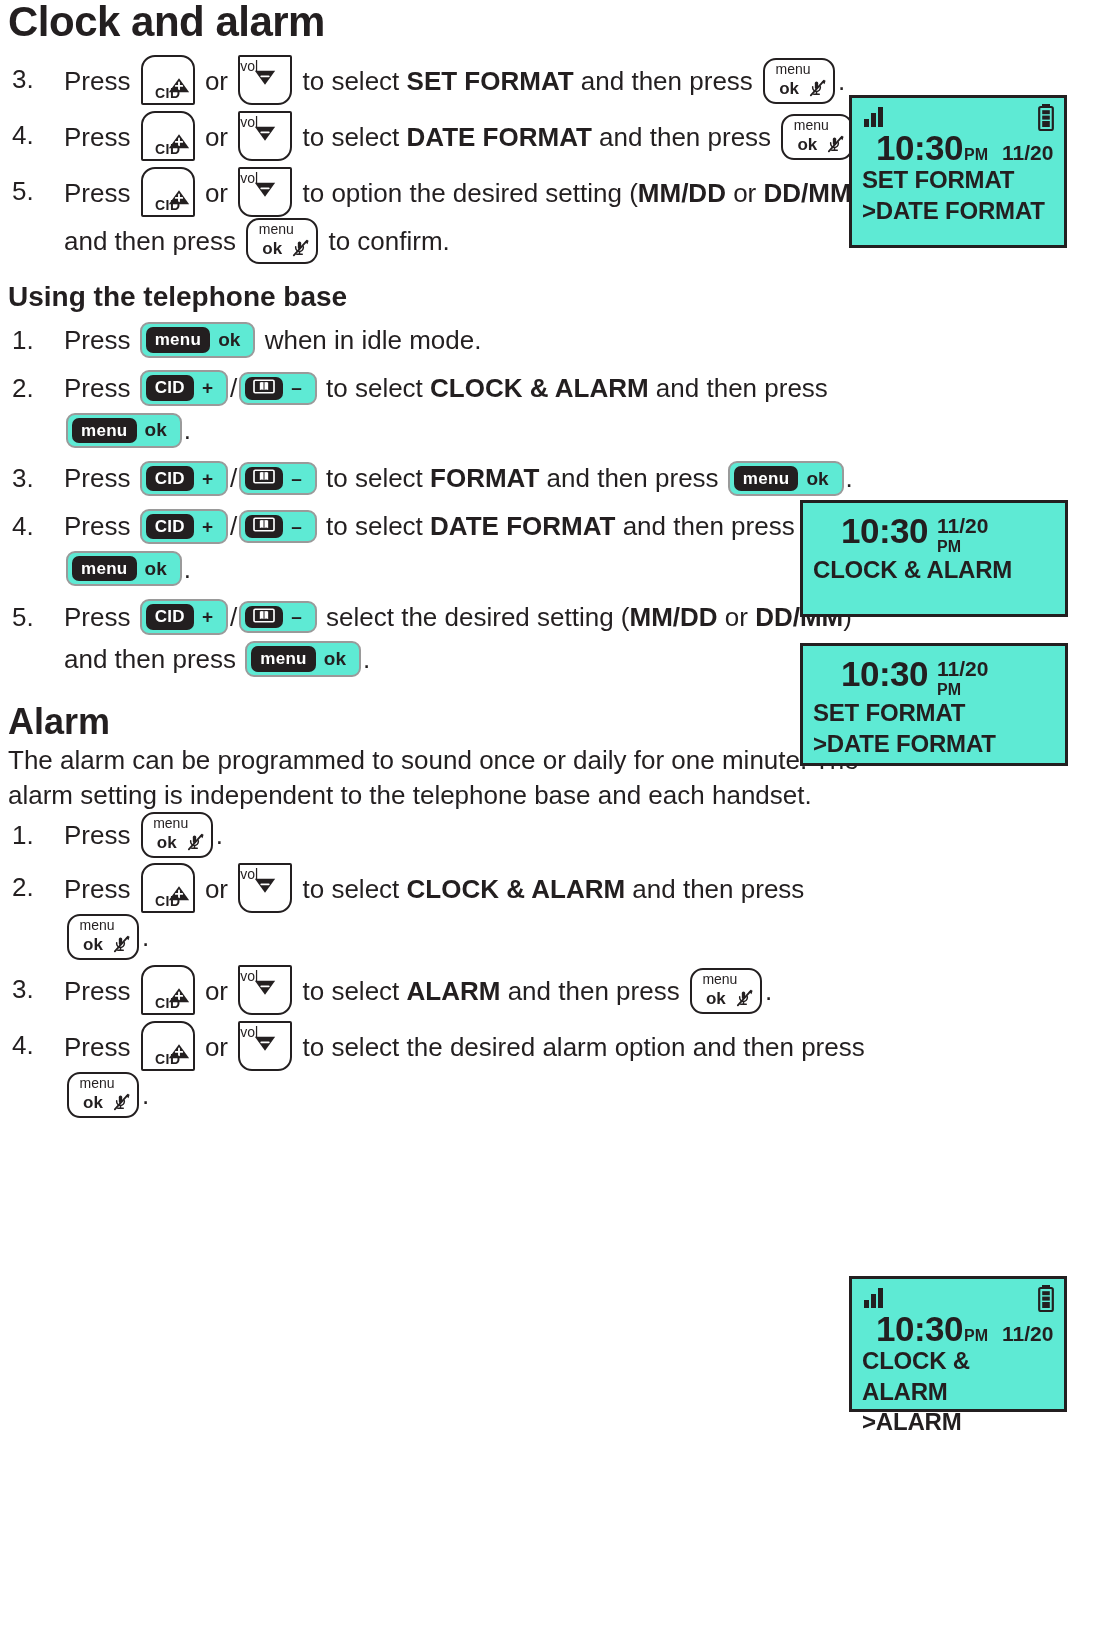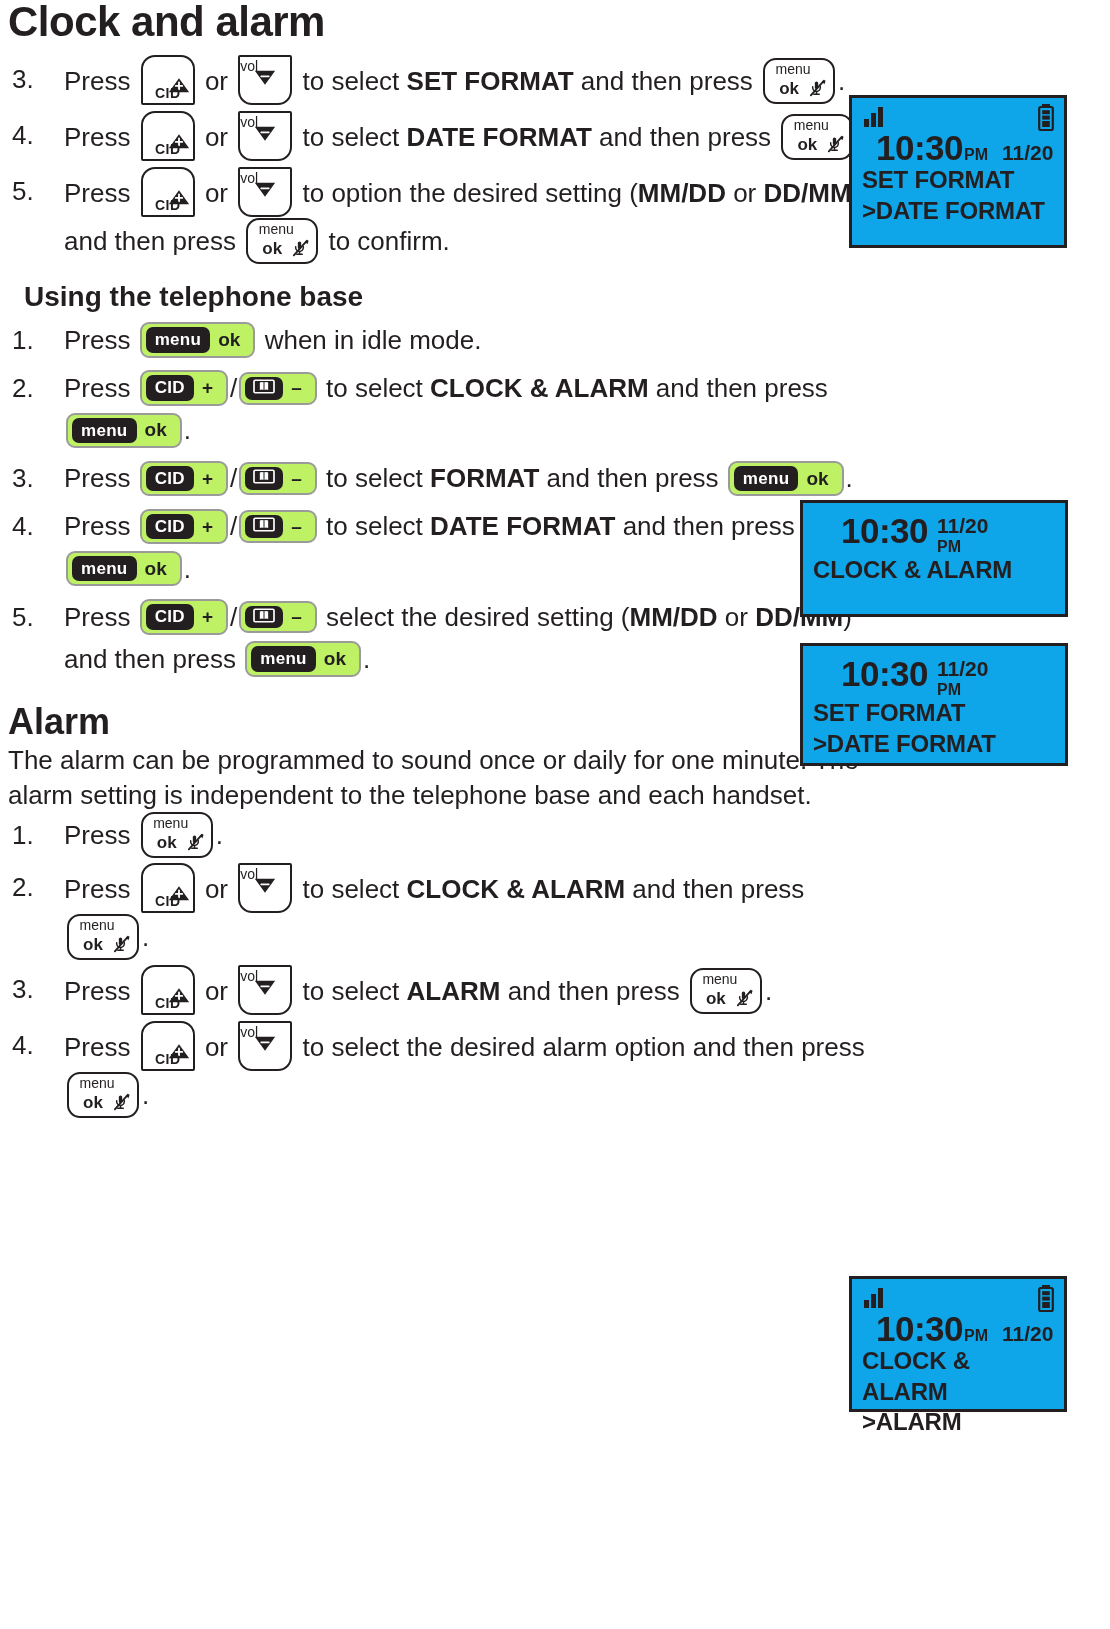--- a/index.html
+++ b/index.html
@@ -29,21 +29,21 @@
     font-size: 42px;
     font-weight: bold;
     letter-spacing: -0.5px;
     margin: 0 0 14px 0;
     padding: 0;
     line-height: 1.05;
   }
   h2.section-title {
     font-size: 28px;
     font-weight: bold;
-    margin: 16px 0 6px 16px;
+    margin: 16px 0 6px 0;
     padding: 0;
     line-height: 1.1;
   }
   h2.section-title.big {
     font-size: 36px;
     margin: 22px 0 2px 0;
   }
   p.body-text {
     font-size: 26px;
     line-height: 1.32;
@@ -163,21 +163,21 @@
     width: 20px;
     height: 20px;
   }
 
   
   .key-base {
     display: inline-block;
     vertical-align: middle;
     border: 2px solid #9a9a9a;
     border-radius: 9px;
-    background: #bef264;
+    background: #5eead4;
     padding: 3px 4px;
     margin: 0 2px;
     position: relative;
     top: -2px;
     white-space: nowrap;
     line-height: 0;
   }
   .key-base .pill {
     display: inline-block;
     background: #231f20;
@@ -200,21 +200,21 @@
     padding: 0 9px 0 8px;
   }
   .key-base .pill.icononly {
     padding: 2px 8px 1px 8px;
   }
 
   
   .lcd {
     position: absolute;
     border: 3px solid #231f20;
-    background: #0ea5e9;
+    background: #5eead4;
     box-sizing: border-box;
     padding: 6px 8px 4px 10px;
     font-family: "Liberation Sans", sans-serif;
   }
   .lcd .statusrow {
     position: relative;
     height: 26px;
   }
   .lcd .signal {
     position: absolute;

